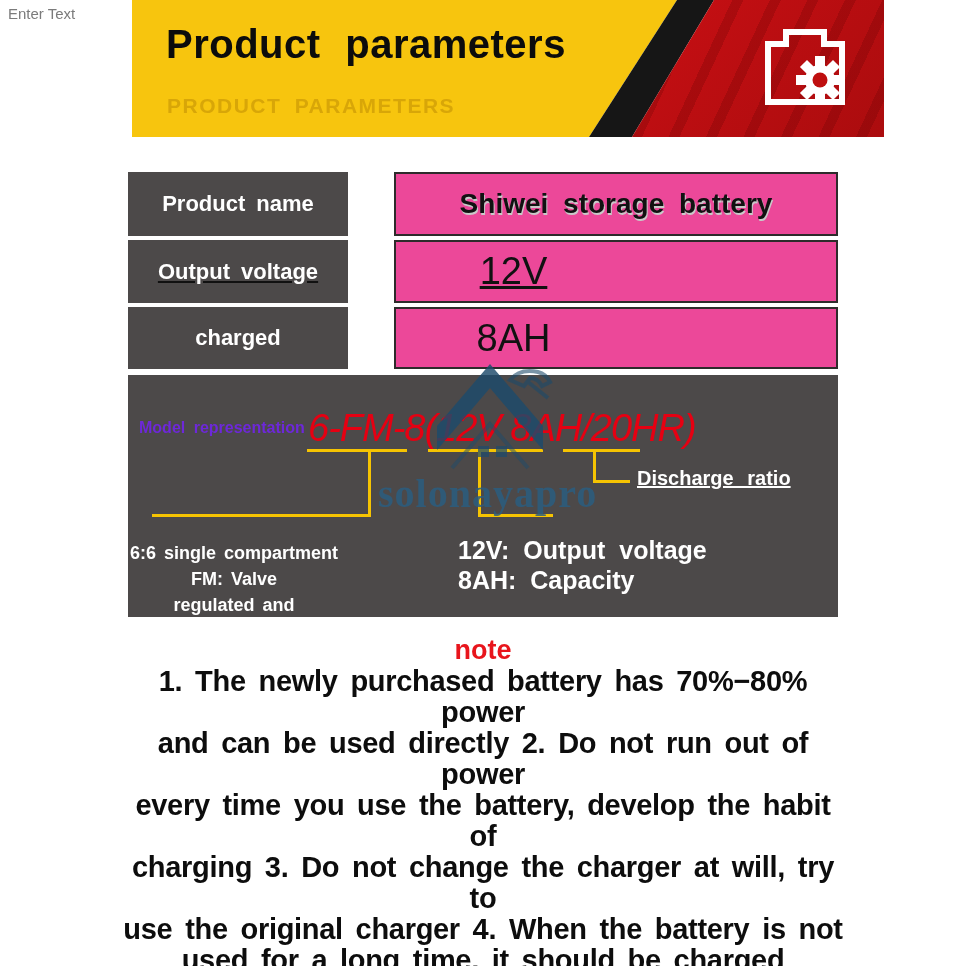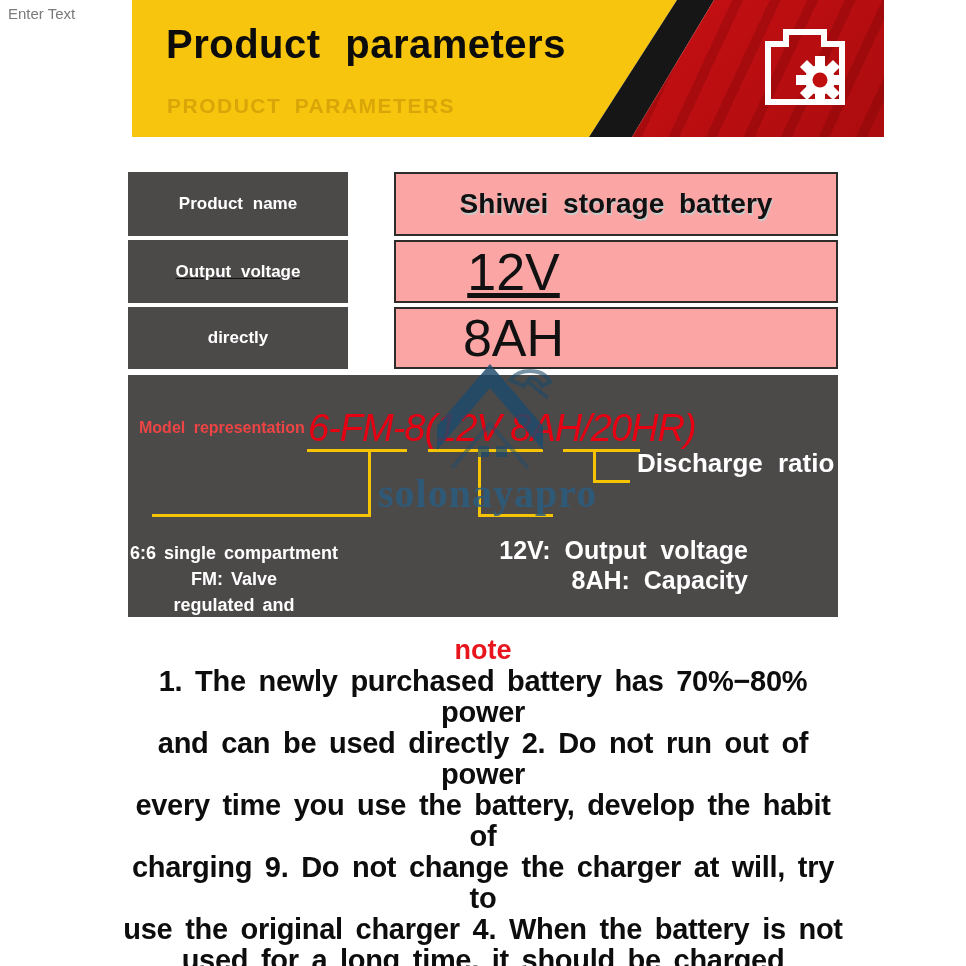--- a/index.html
+++ b/index.html
@@ -32,35 +32,35 @@
   .banner-subtitle{left:35px;top:94px;font-size:21px;font-weight:bold;
     color:var(--banner-shadow-text);letter-spacing:1.5px;word-spacing:6px;}
   .folder-svg{left:630px;top:24px;}
 
   
   .spec-row{left:128px;width:710px;display:flex;}
   .row-1{top:172px;height:64px;}
   .row-2{top:240px;height:63px;text-decoration:underline;}
   .row-3{top:307px;height:62px;}
   .spec-label{width:220px;background:var(--panel-gray);color:#fff;font-weight:bold;
-    font-size:17px;display:flex;align-items:center;justify-content:center;word-spacing:5px;text-align:right;}
-  .spec-value{flex:1;background:#fca5a5;border:2px solid var(--cell-border);
+    font-size:22px;display:flex;align-items:center;justify-content:center;word-spacing:5px;text-align:right;}
+  .spec-value{flex:1;background:#ec4899;border:2px solid var(--cell-border);
     display:flex;align-items:center;justify-content:center;margin-left:46px;}
   .value-name{font-size:28px;font-weight:bold;word-spacing:7px;text-shadow:1px 2px 0 #c9c9c9;}
-  .value-num{font-size:52px;padding-right:205px;text-align:center;}
+  .value-num{font-size:38px;padding-right:205px;text-align:center;}
 
   
   .model-panel{left:128px;top:375px;width:710px;height:242px;background:var(--panel-gray);}
-  .model-label{left:139px;top:419px;font-size:16px;font-weight:bold;color:#ef4444;word-spacing:4px;}
+  .model-label{left:139px;top:419px;font-size:16px;font-weight:bold;color:#6d28d9;word-spacing:4px;}
   .model-code{left:308px;top:407px;font-size:38px;color:var(--model-red);letter-spacing:-1px;font-style:italic;}
   .yline{background:var(--connector-yellow);}
-  .discharge{left:637px;top:448px;font-size:26px;font-weight:bold;color:#fff;word-spacing:8px;}
+  .discharge{left:637px;top:467px;font-size:20px;font-weight:bold;color:#fff;word-spacing:8px;text-decoration:underline;}
   .fm-note{left:125px;top:540px;width:218px;text-align:center;color:#fff;
     font-size:18px;font-weight:bold;line-height:26px;word-spacing:3px;}
-  .vc-note{left:458px;top:535px;width:290px;text-align:right;color:#fff;
+  .vc-note{left:458px;top:535px;width:290px;text-align:left;color:#fff;
     font-size:25px;font-weight:bold;line-height:30px;word-spacing:7px;}
 
   
   .wm{pointer-events:none;}
   .wm-text{left:378px;top:470px;font-family:"Liberation Serif",serif;font-weight:bold;
     font-size:40px;color:var(--watermark-blue);opacity:.85;letter-spacing:1px;}
   .wm-svg{left:430px;top:358px;opacity:.9;}
 
   
   .note-title{left:0;top:635px;width:966px;text-align:center;color:var(--note-red);
@@ -106,21 +106,21 @@
       <span class="value-name">Shiwei storage battery</span>
     </div>
   </div>
   <div class="abs spec-row row-2">
     <div class="spec-label">Output voltage</div>
     <div class="spec-value">
       <span class="value-num">12V</span>
     </div>
   </div>
   <div class="abs spec-row row-3">
-    <div class="spec-label">directly</div>
+    <div class="spec-label">charged</div>
     <div class="spec-value">
       <span class="value-num">8AH</span>
     </div>
   </div>
 
   <div class="abs model-panel"></div>
   <div class="abs model-label">Model representation</div>
   <div class="abs model-code">6-FM-8(12V 8AH/20HR)</div>
 
   <div class="abs yline" style="left:307px;top:449px;width:100px;height:3px;"></div>
@@ -154,19 +154,19 @@
       <line x1="98" y1="24" x2="118" y2="40"></line>
     </g>
   </svg>
   <div class="abs note-title">note</div>
 
   <div class="abs wm wm-text">solonayapro</div>
   <div class="abs note-body">
     <div>1. The newly purchased battery has 70%−80% power</div>
     <div>and can be used directly 2. Do not run out of power</div>
     <div>every time you use the battery, develop the habit of</div>
-    <div>charging 9. Do not change the charger at will, try to</div>
+    <div>charging 3. Do not change the charger at will, try to</div>
     <div>use the original charger 4. When the battery is not</div>
     <div>used for a long time, it should be charged normally</div>
 
   </div>
 
 </div>
 
 </body></html>

